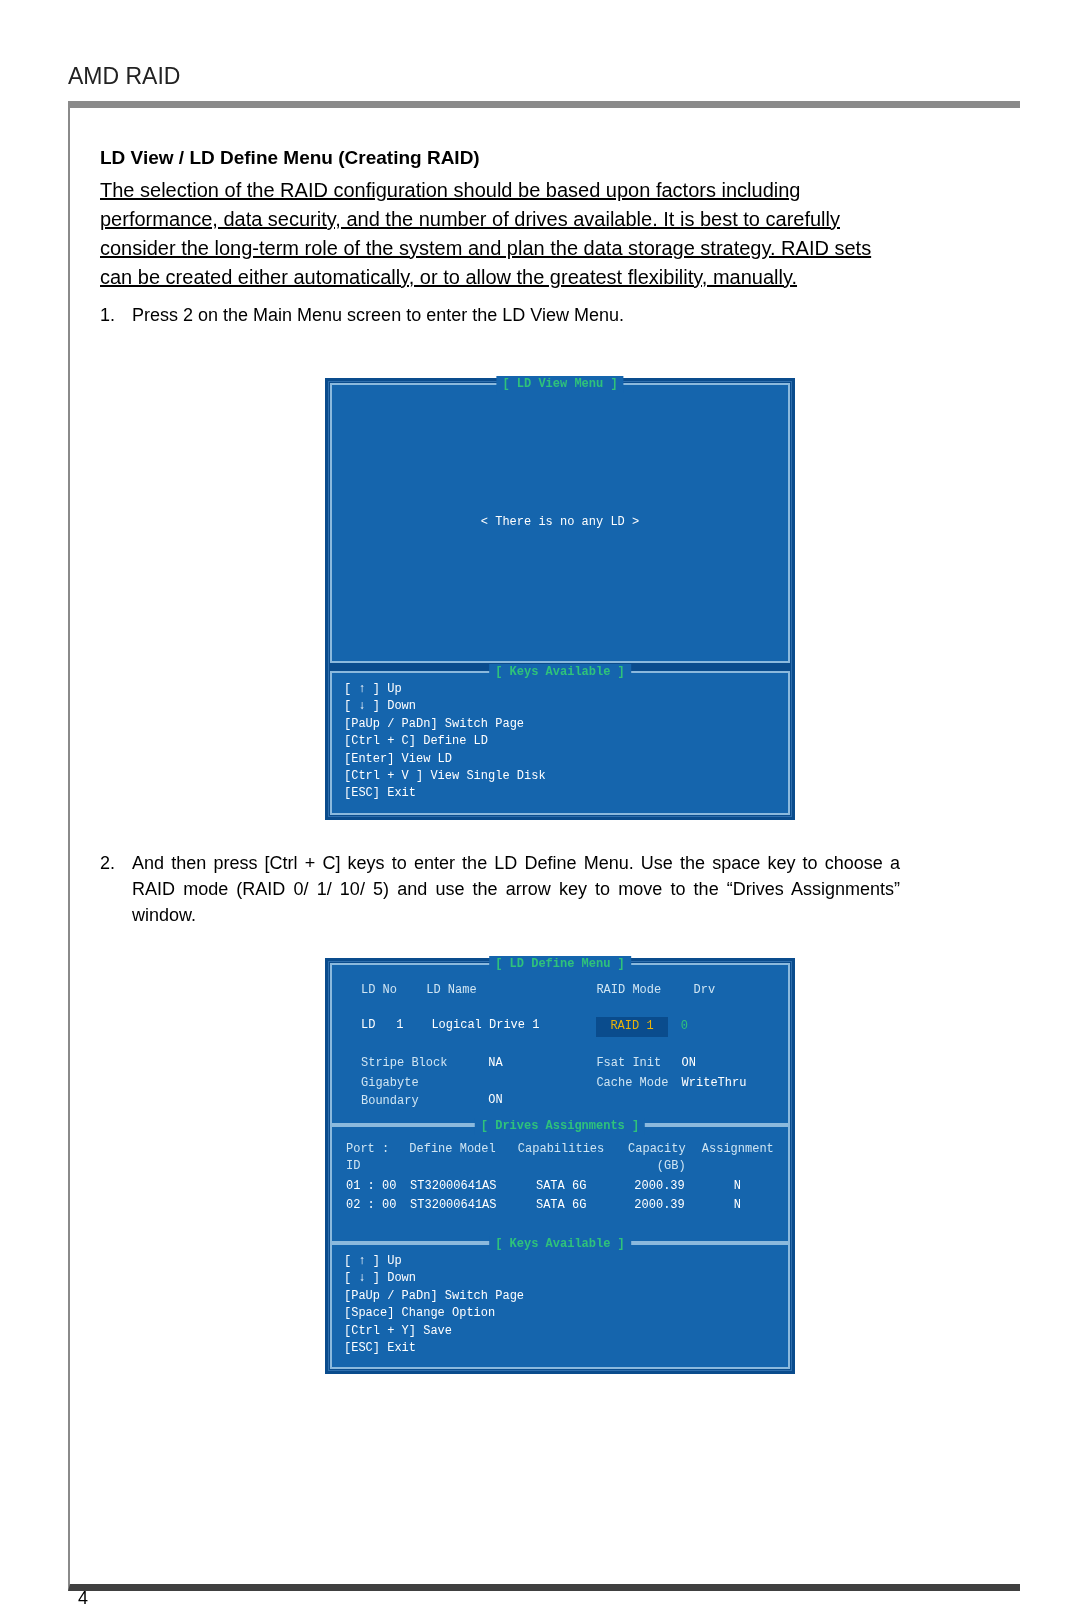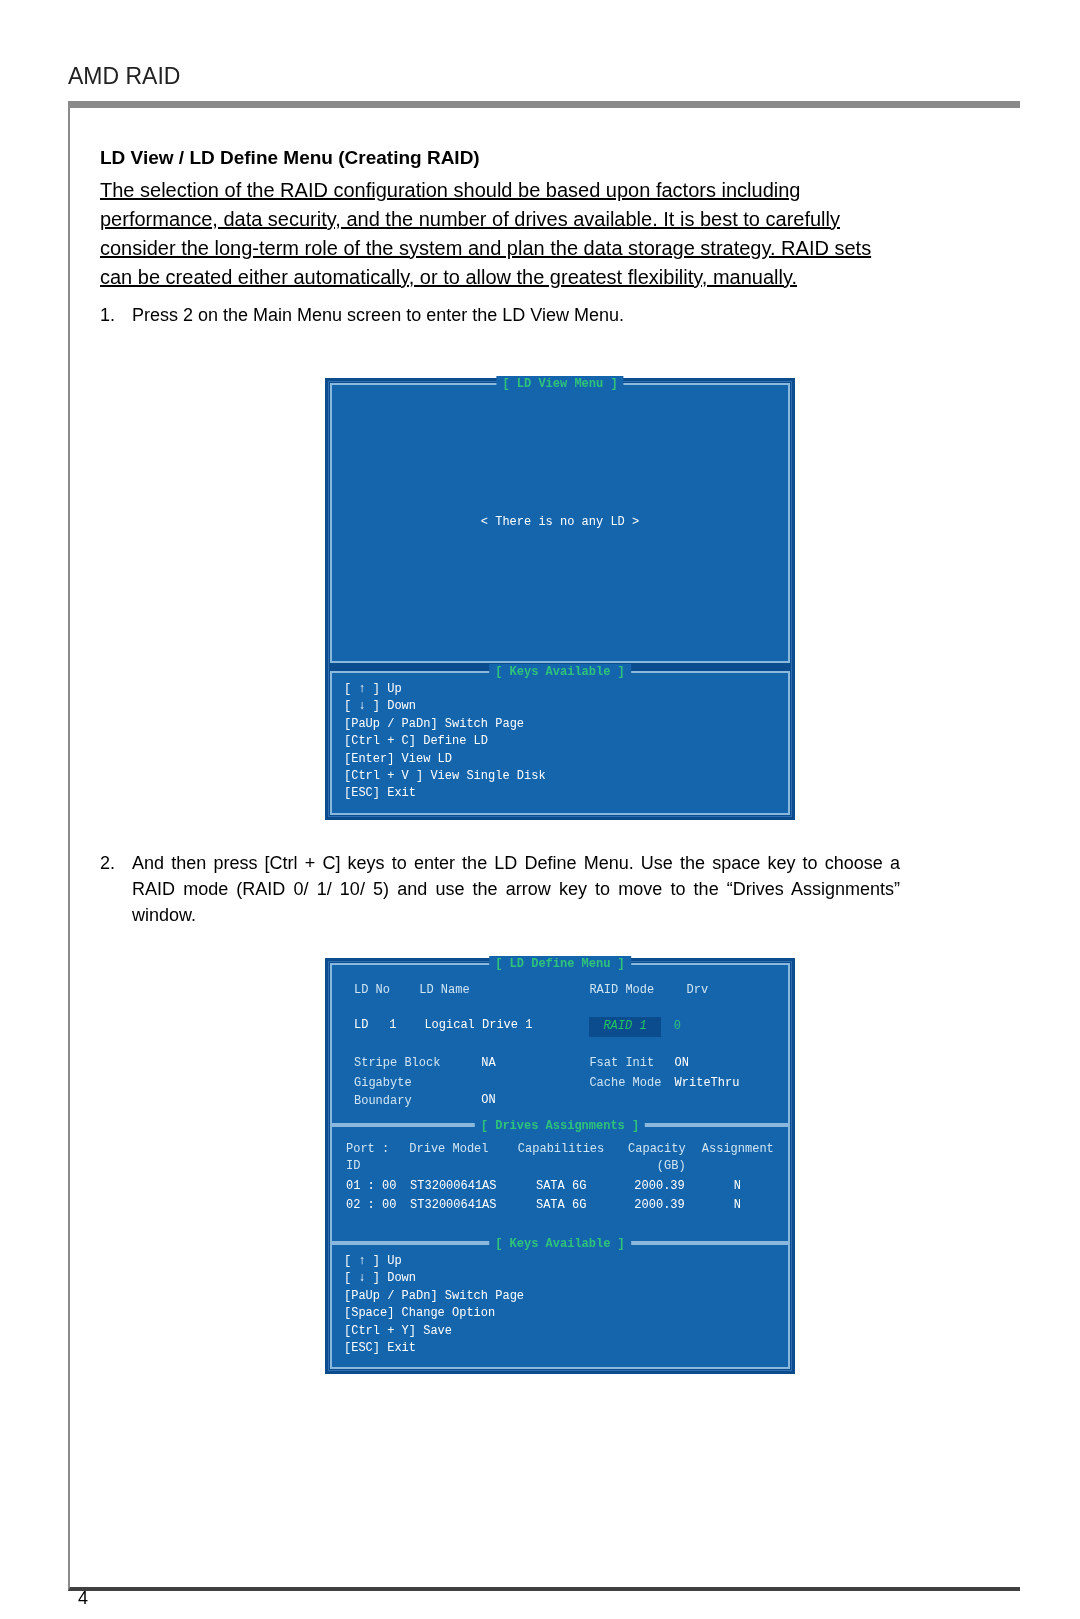--- a/index.html
+++ b/index.html
@@ -23,21 +23,21 @@
     color: #222;
     margin-bottom: 8px;
   }
   .title-rule {
     height: 7px;
     background: #8a8a8a;
     margin-bottom: 0;
   }
   .content-frame {
     border-left: 2px solid #8a8a8a;
-    border-bottom: 4px solid #404040;
+    border-bottom: 7px solid #404040;
     padding: 36px 0 34px 30px;
     min-height: calc(1619px - 60px - 40px - 36px);
     box-sizing: border-box;
   }
   .section-heading {
     font-weight: bold;
     font-size: 19px;
     margin-bottom: 4px;
   }
   .body-text {
@@ -119,29 +119,28 @@
 
   
   .bios2-define {
     padding: 14px 14px 10px 14px;
   }
   .def-header {
     display: flex;
   }
   .col-l { width: 55%; }
   .col-r { width: 45%; }
-  .def-row { margin: 3px 8px; }
+  .def-row { margin: 3px 15px; }
   .label { color: #cfe5f3; }
   .val-box {
     display: inline-block;
     background: #0a4c8d;
-    color: #22c55e;
+    color: #eab308;
     padding: 1px 14px;
     margin-right: 6px;
-    font-style: italic;
   }
   .green { color: #2fc27b; }
 
   .assign-panel {
     height: 118px;
     padding: 12px 14px 10px 14px;
   }
   .tbl {
     width: 100%;
   }
@@ -264,21 +263,21 @@
               </div>
             </div>
           </div>
         </div>
 
         <div class="panel dbl assign-panel">
           <div class="panel-title">[  Drives Assignments  ]</div>
           <div class="tbl">
             <div class="row-flex hdr">
               <div class="c1">Port  : ID</div>
-              <div class="c2">Drive Model</div>
+              <div class="c2">Define Model</div>
               <div class="c3">Capabilities</div>
               <div class="c4">Capacity (GB)</div>
               <div class="c5">Assignment</div>
             </div>
             <div class="row-flex">
               <div class="c1">01 : 00</div>
               <div class="c2">ST32000641AS</div>
               <div class="c3">SATA 6G</div>
               <div class="c4">2000.39</div>
               <div class="c5">N</div>

